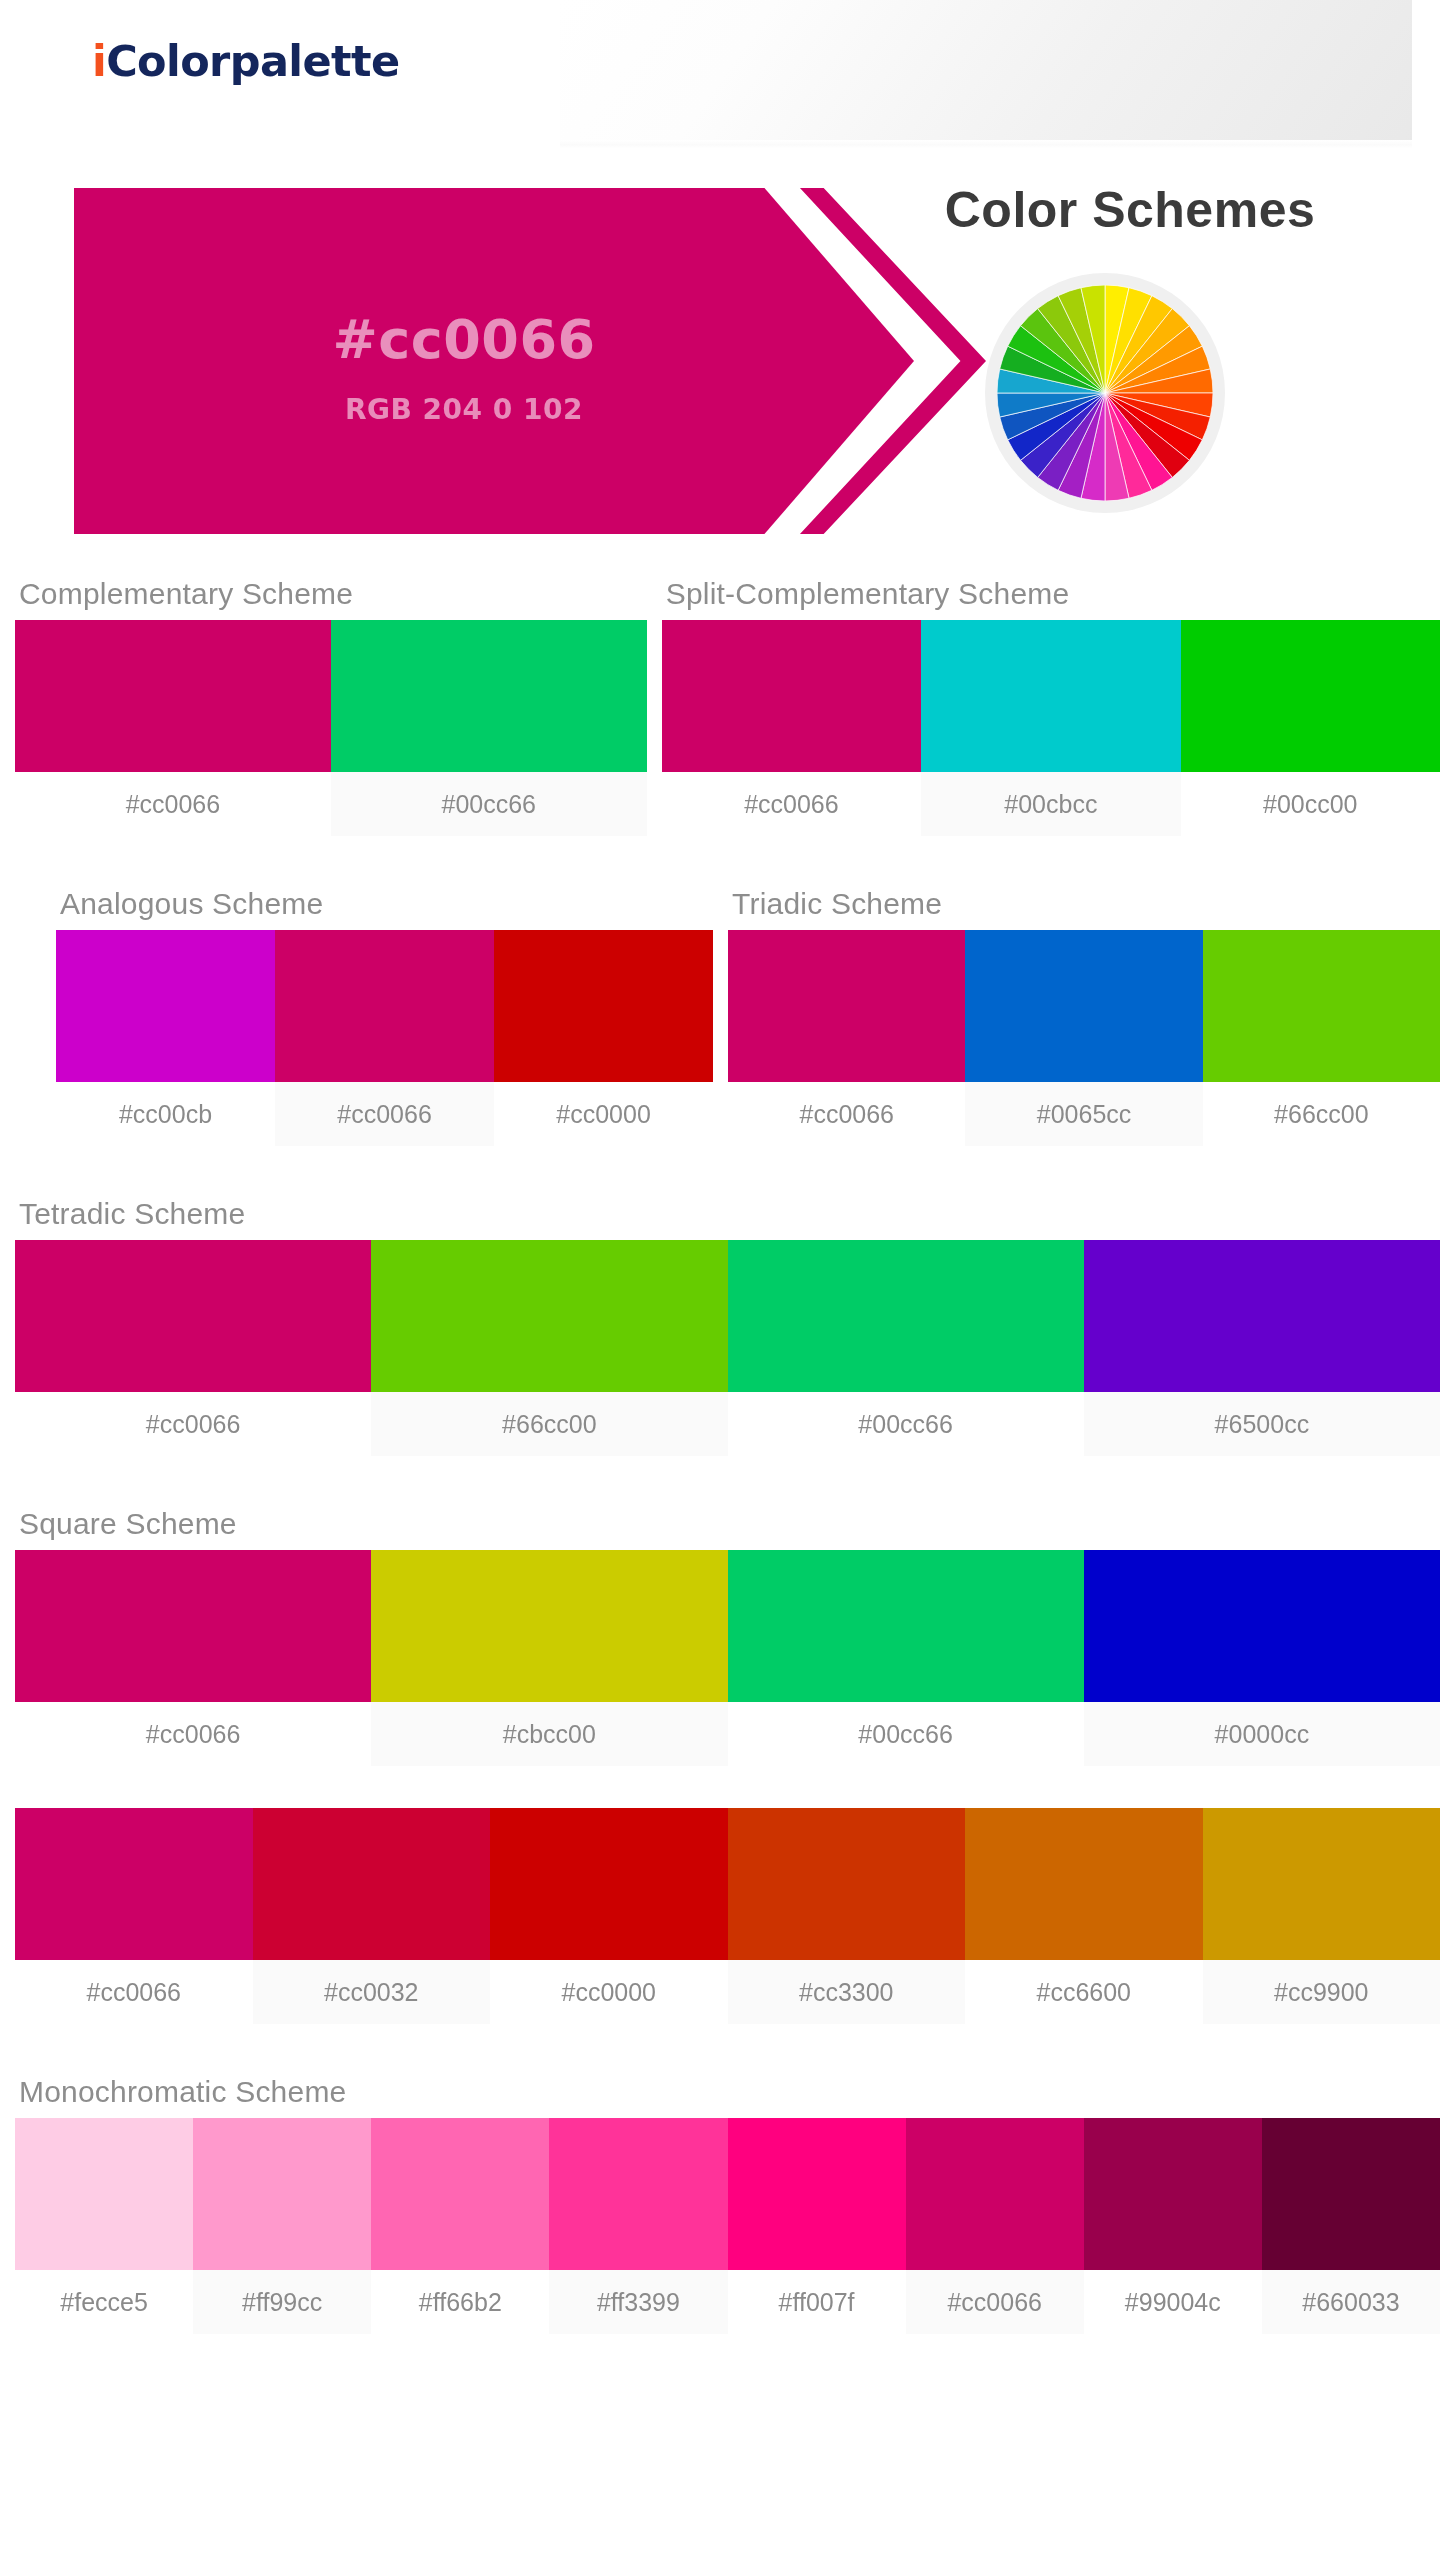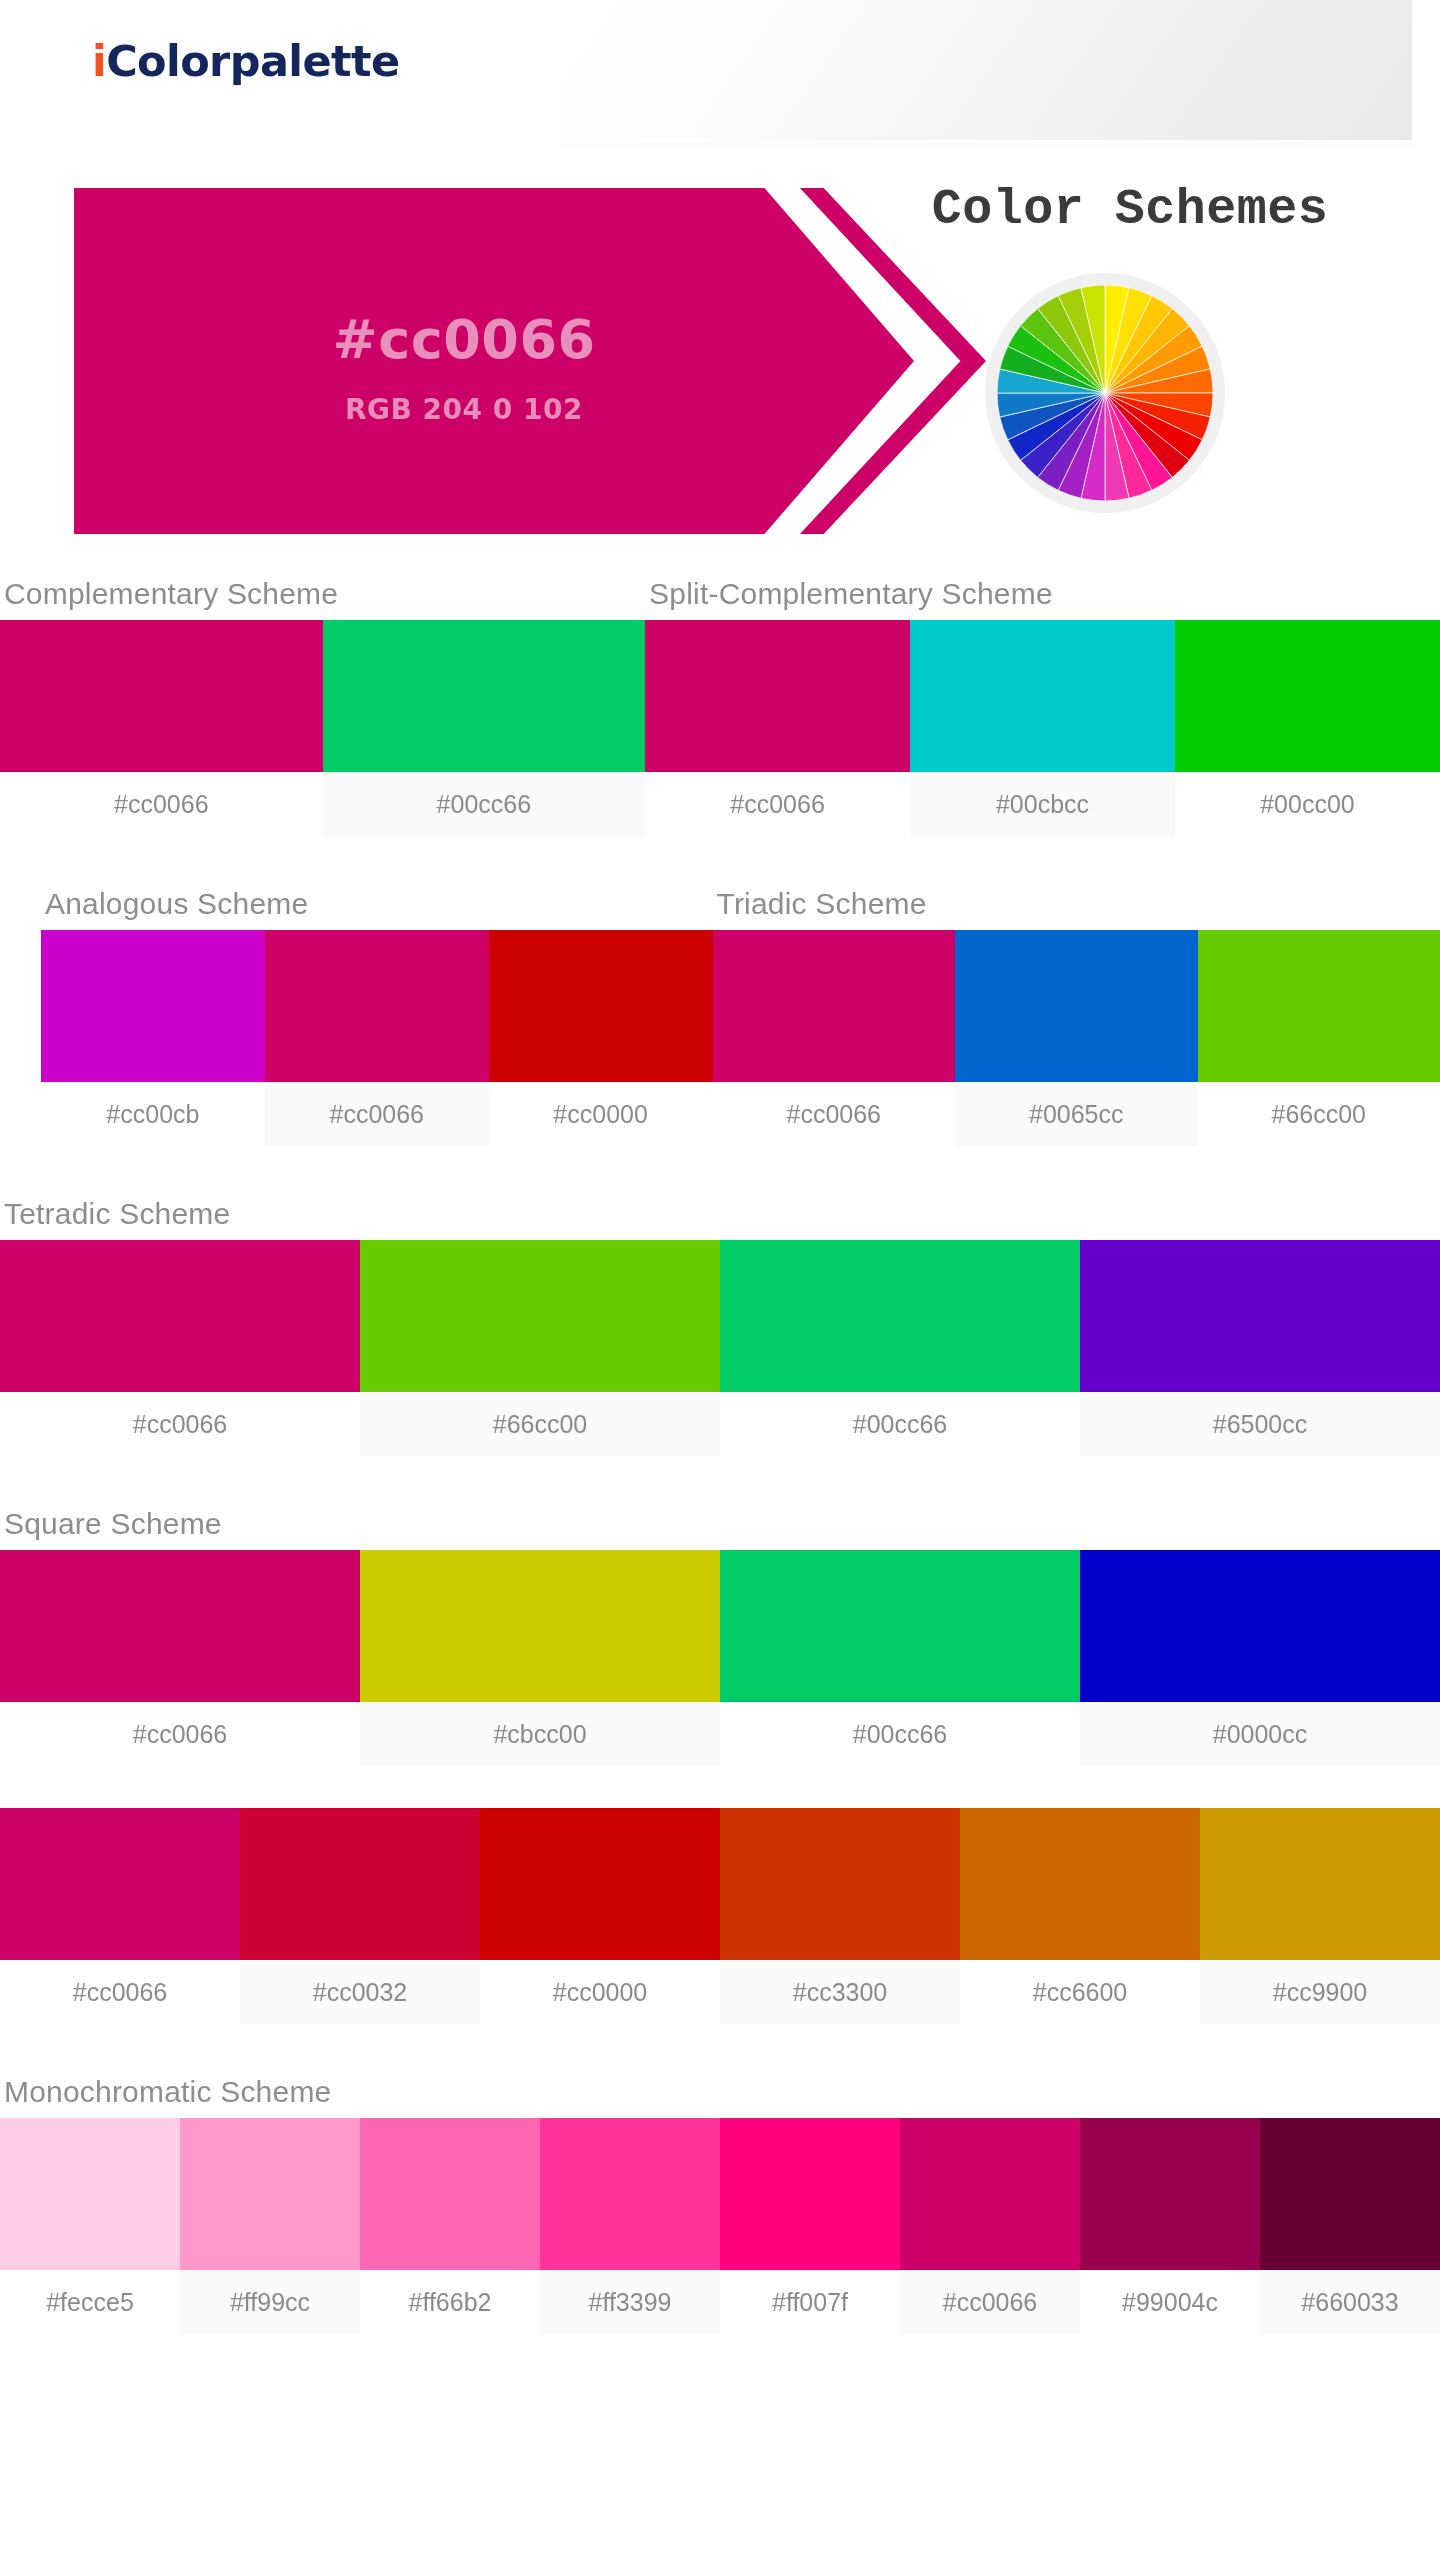--- a/index.html
+++ b/index.html
@@ -117,21 +117,21 @@
     letter-spacing: 0.5px;
   }
   .hero-title {
     position: absolute;
     left: 870px;
     top: 33px;
     width: 520px;
     text-align: center;
     font-size: 50px;
     font-weight: bold;
-    font-family: Liberation Mono, monospace;
+    font-family: Liberation Sans, sans-serif;
     color: #3b3b3b;
     letter-spacing: 0.5px;
   }
   .wheel-wrap {
     position: absolute;
     left: 985px;
     top: 125px;
     width: 240px;
     height: 240px;
   }
@@ -156,20 +156,21 @@
     top: 568px;
     width: 1440px;
   }
   .row {
     position: relative;
     width: 1440px;
     display: flex;
   }
   .scheme {
     position: relative;
+    margin-left: 15px;
   }
   .scheme-title {
     font-size: 30px;
     color: #8d8d8d;
     font-family: "Liberation Sans", sans-serif;
     font-weight: 300;
     letter-spacing: 0.2px;
     padding-left: 4px;
     height: 52px;
     line-height: 52px;

